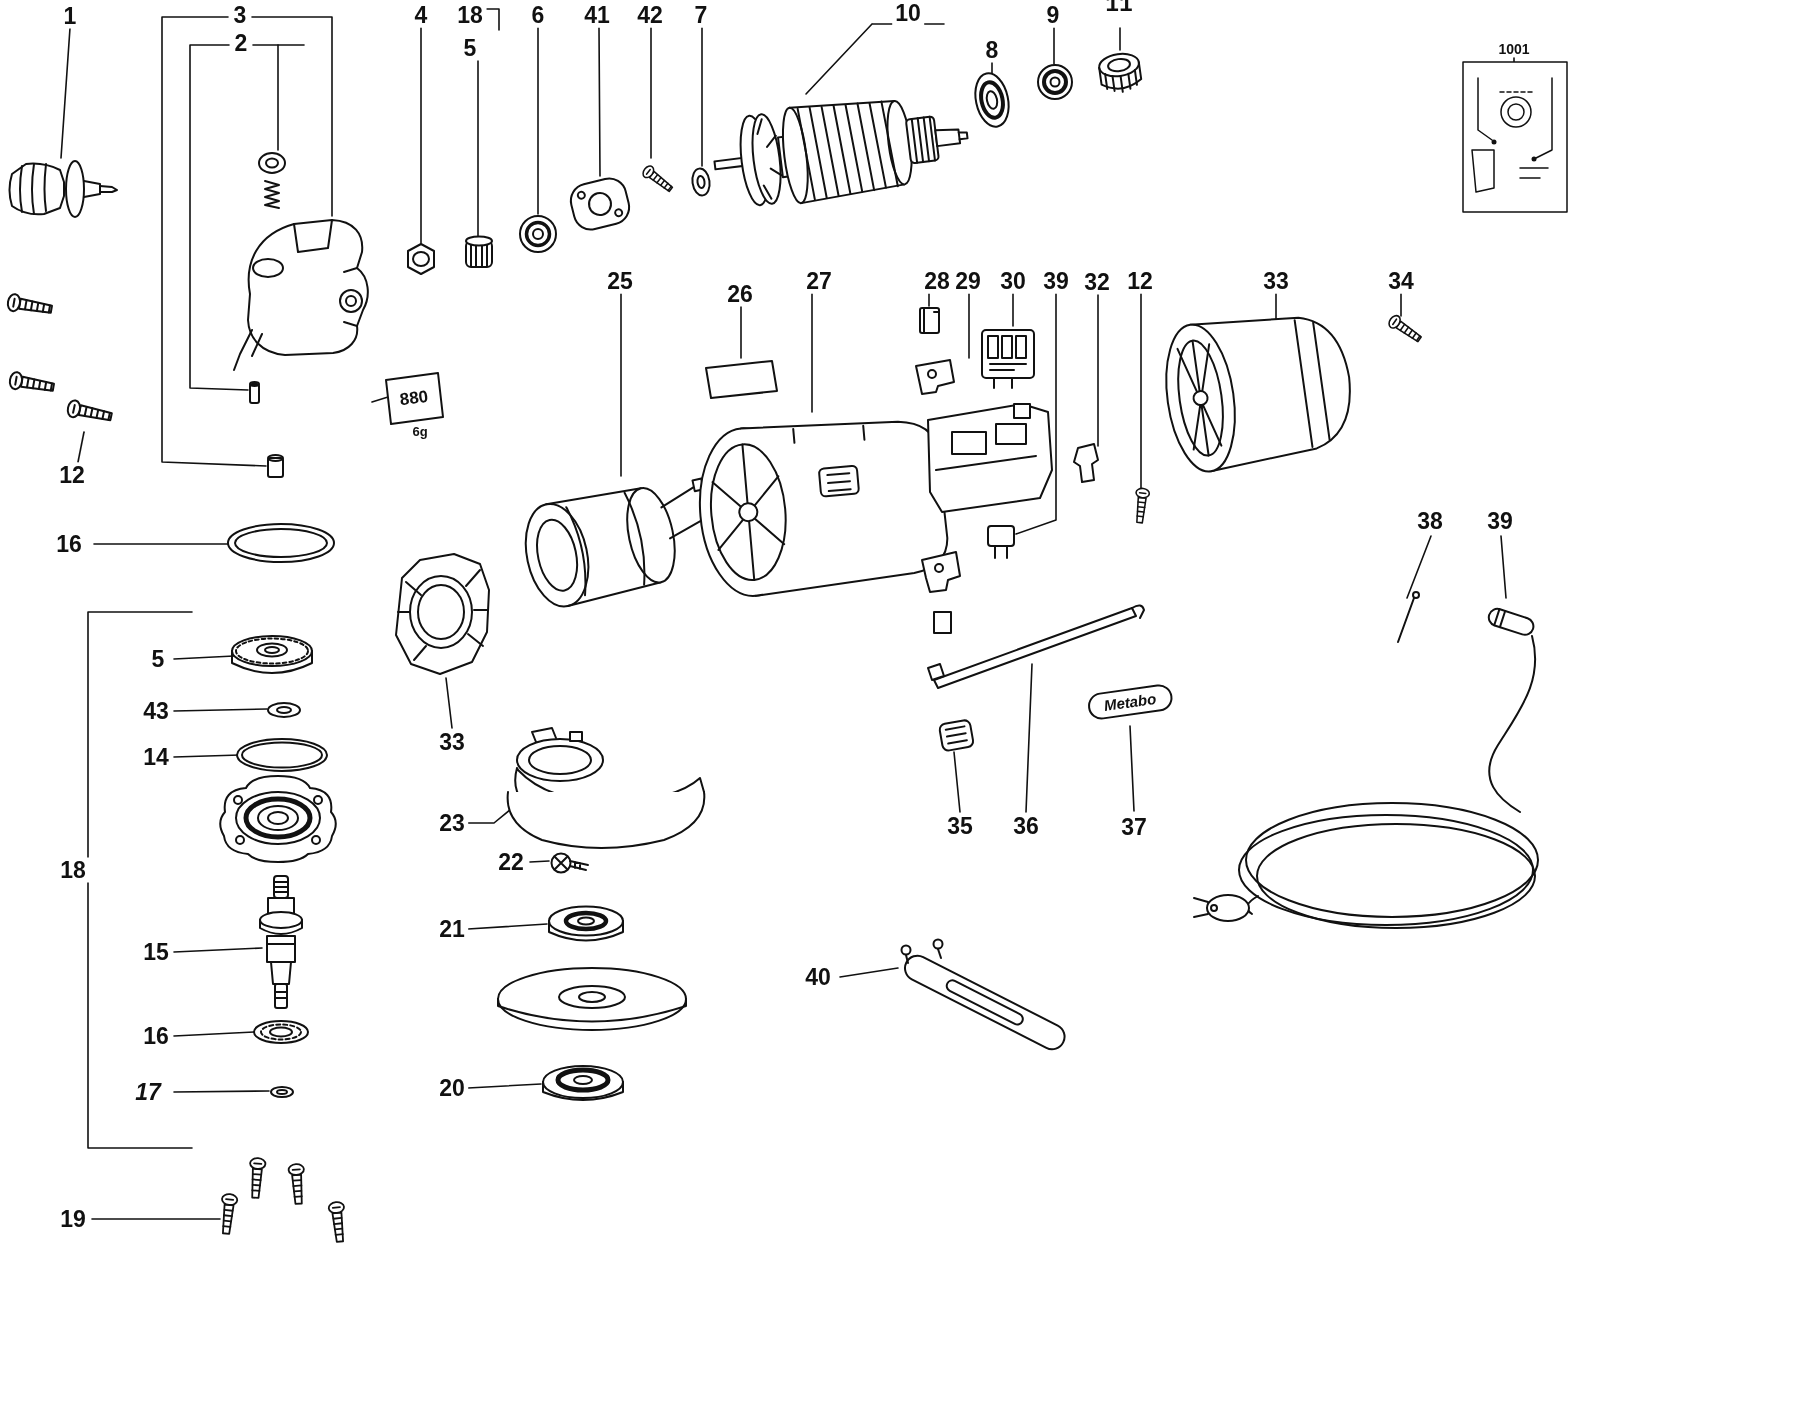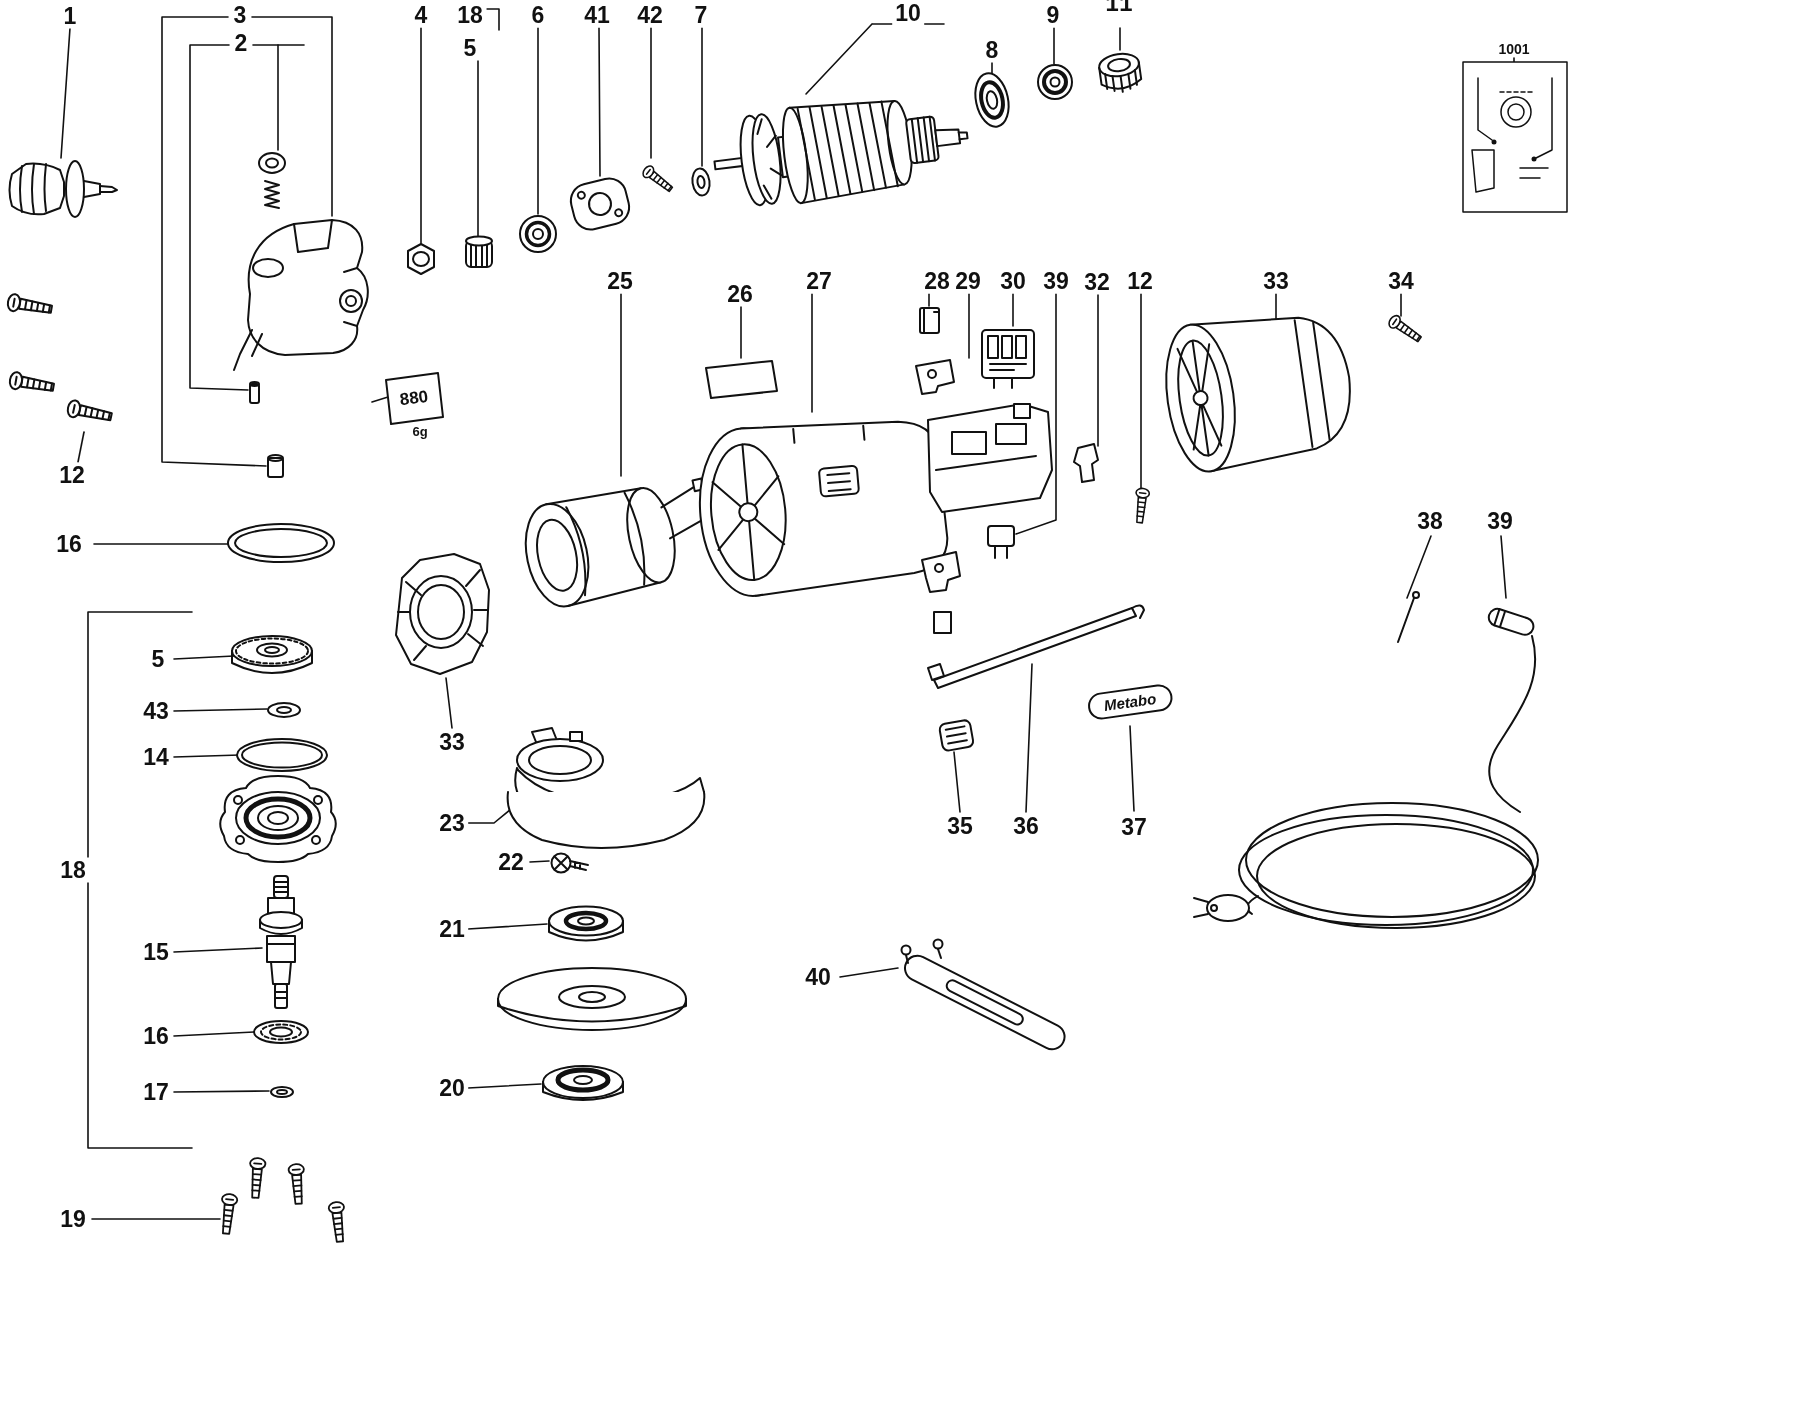--- a/index.html
+++ b/index.html
@@ -479,21 +479,21 @@
       <div class="callout" style="left: 1276px; top: 281px;">33</div>
       <div class="callout" style="left: 1401px; top: 281px;">34</div>
       <div class="callout" style="left: 72px; top: 475px;">12</div>
       <div class="callout" style="left: 69px; top: 544px;">16</div>
       <div class="callout" style="left: 158px; top: 659px;">5</div>
       <div class="callout" style="left: 156px; top: 711px;">43</div>
       <div class="callout" style="left: 156px; top: 757px;">14</div>
       <div class="callout" style="left: 73px; top: 870px;">18</div>
       <div class="callout" style="left: 156px; top: 952px;">15</div>
       <div class="callout" style="left: 156px; top: 1036px;">16</div>
-      <div class="callout" style="left: 156px; top: 1092px;">17</div>
+      <div class="callout" style="left: 148px; top: 1092px; font-style: italic;">17</div>
       <div class="callout" style="left: 73px; top: 1219px;">19</div>
       <div class="callout" style="left: 452px; top: 742px;">33</div>
       <div class="callout" style="left: 452px; top: 823px;">23</div>
       <div class="callout" style="left: 511px; top: 862px;">22</div>
       <div class="callout" style="left: 452px; top: 929px;">21</div>
       <div class="callout" style="left: 452px; top: 1088px;">20</div>
       <div class="callout" style="left: 960px; top: 826px;">35</div>
       <div class="callout" style="left: 1026px; top: 826px;">36</div>
       <div class="callout" style="left: 1134px; top: 827px;">37</div>
       <div class="callout" style="left: 1430px; top: 521px;">38</div>

